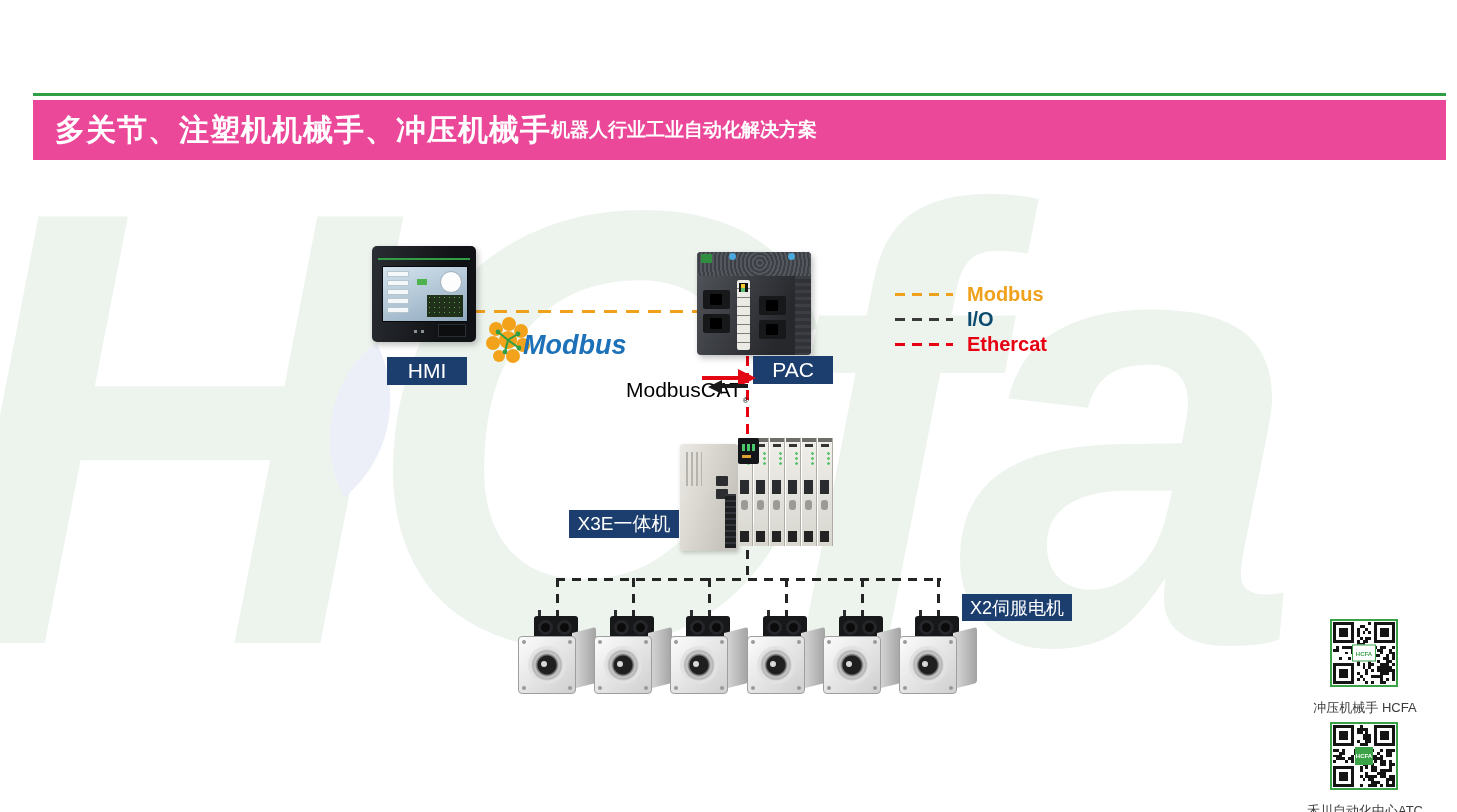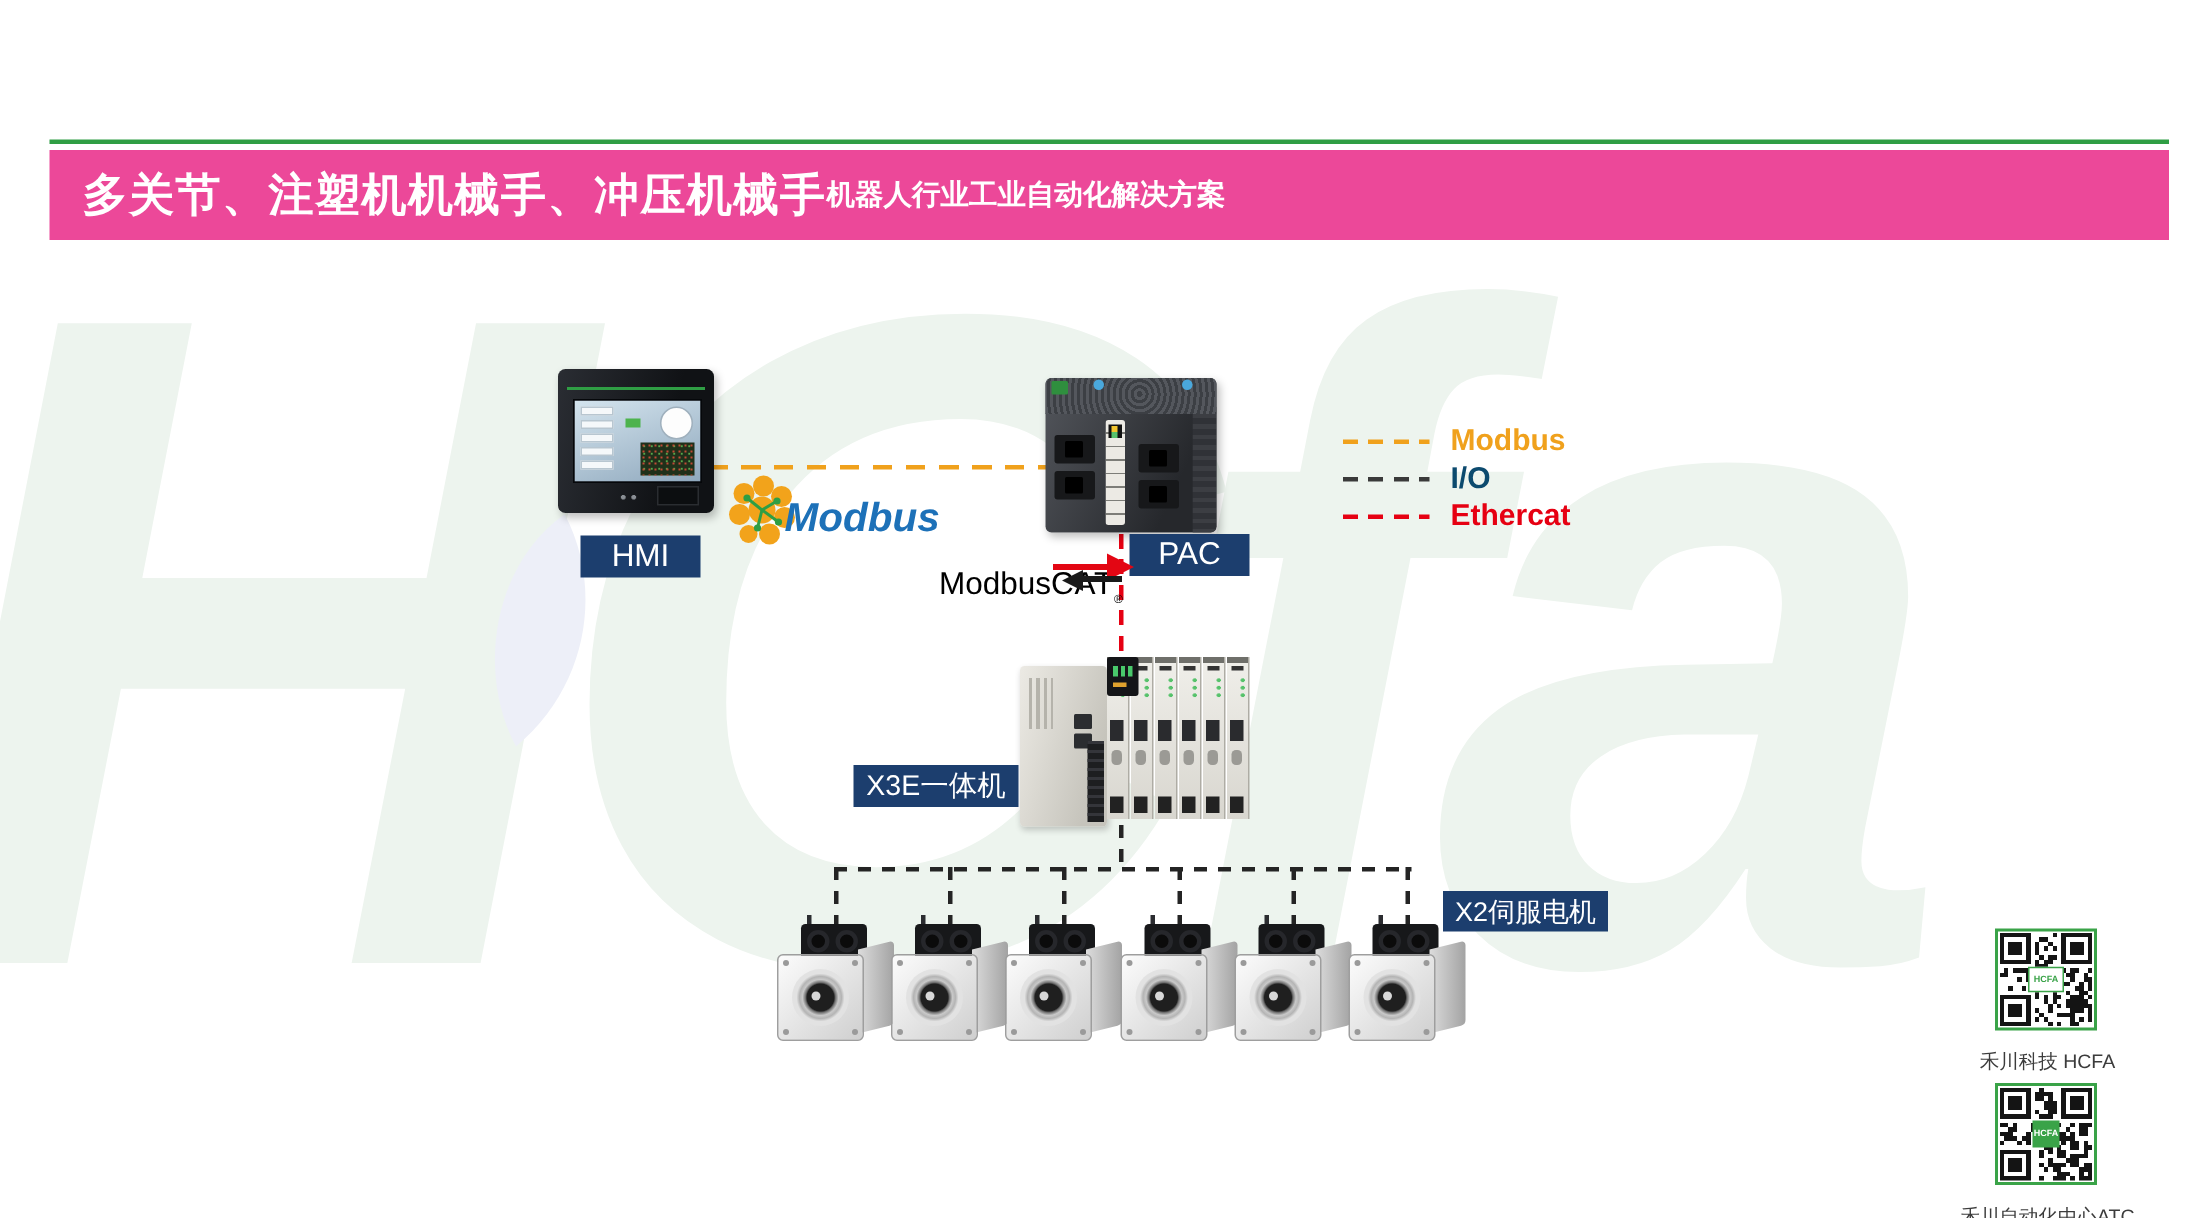--- a/index.html
+++ b/index.html
@@ -548,21 +548,21 @@
         <rect x="2" y="2" width="3" height="3" fill="#141414"></rect>
         <rect x="14" y="0" width="7" height="7"></rect>
         <rect x="15" y="1" width="5" height="5" fill="#fff"></rect>
         <rect x="16" y="2" width="3" height="3" fill="#141414"></rect>
         <rect x="0" y="14" width="7" height="7"></rect>
         <rect x="1" y="15" width="5" height="5" fill="#fff"></rect>
         <rect x="2" y="16" width="3" height="3" fill="#141414"></rect>
       </svg>
     <div class="qr-badge qr-badge1">HCFA</div>
   </div>
-  <div class="qr-caption qr-cap1">禾川科技 HCFA</div>
+  <div class="qr-caption qr-cap1">冲压机械手 HCFA</div>
   <div class="qr-box qr2">
       <svg width="62" height="62" viewBox="0 0 21 21" shape-rendering="crispEdges" fill="#141414">
         <rect x="9" y="0" width="1" height="1"></rect>
         <rect x="8" y="1" width="1" height="1"></rect>
         <rect x="9" y="1" width="1" height="1"></rect>
         <rect x="10" y="1" width="1" height="1"></rect>
         <rect x="11" y="1" width="1" height="1"></rect>
         <rect x="8" y="2" width="1" height="1"></rect>
         <rect x="9" y="2" width="1" height="1"></rect>
         <rect x="11" y="2" width="1" height="1"></rect>

